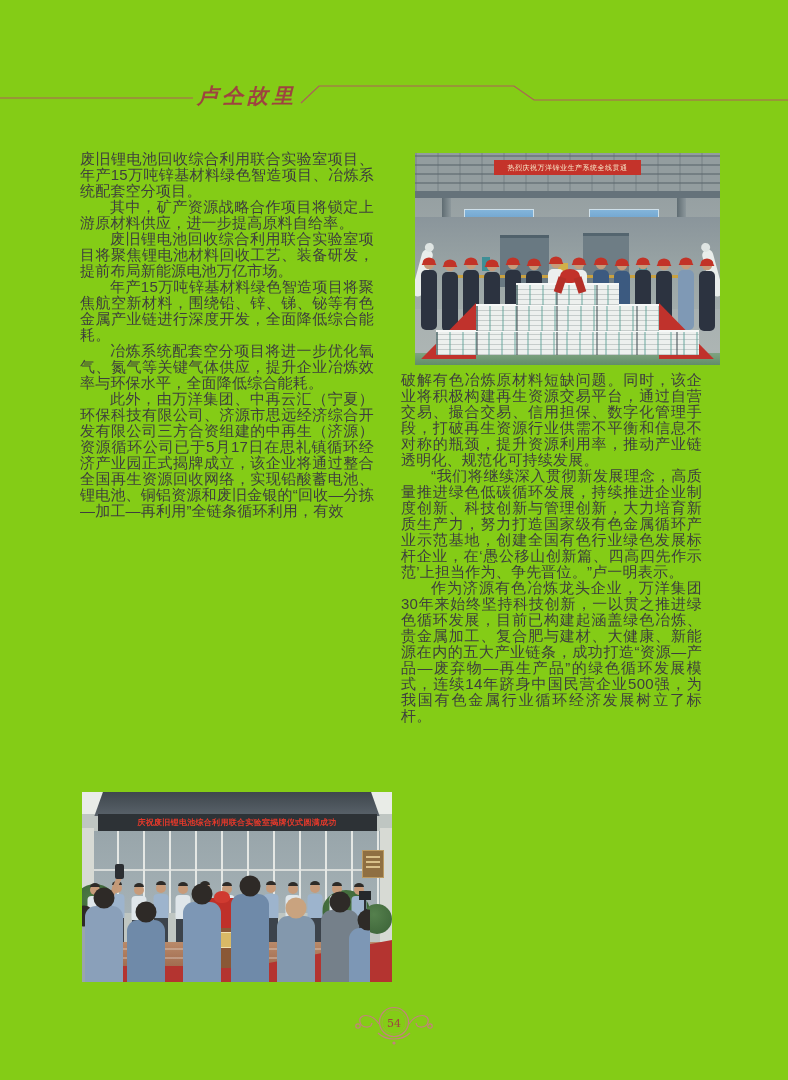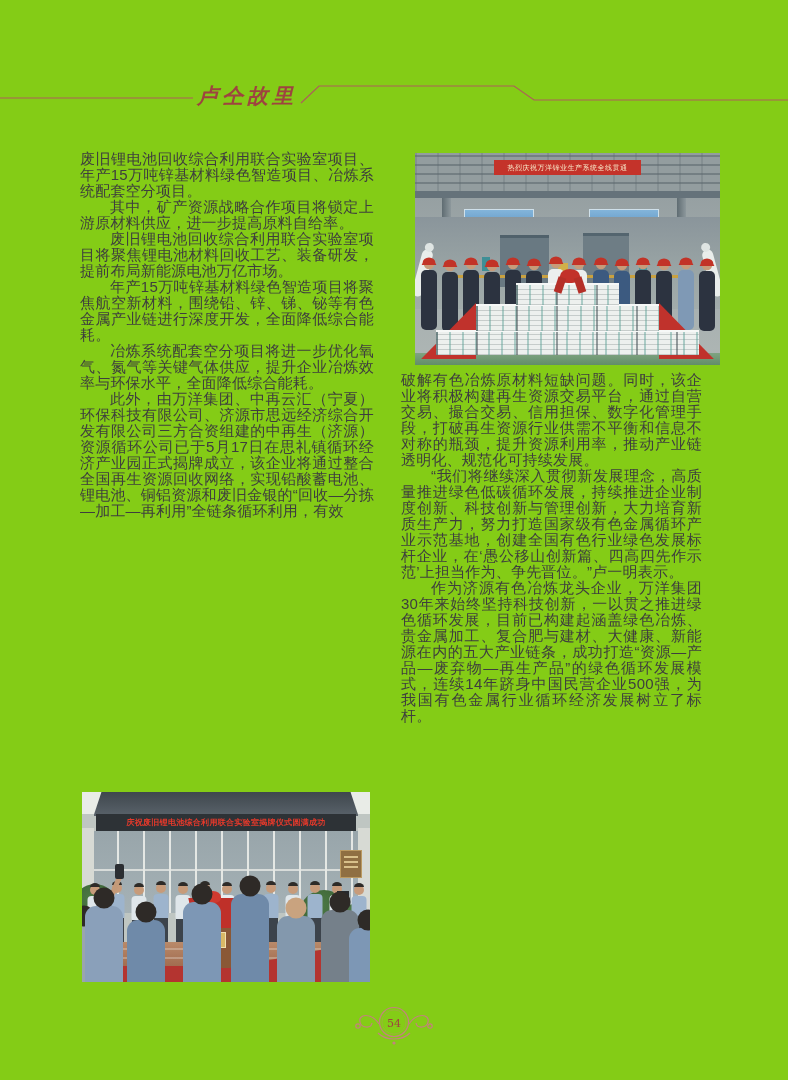--- a/index.html
+++ b/index.html
@@ -67,21 +67,21 @@
     repeating-linear-gradient(0deg,rgba(140,150,150,.4) 0 1px,transparent 1px 5px);}
   .tr-tier1{left:33%;width:34%;bottom:60px;height:22px;}
   .tr-tier2{left:20%;width:60%;bottom:34px;height:27px;}
   .tr-tier3{left:7%;width:86%;bottom:10px;height:25px;}
   .tr-bow{position:absolute;left:calc(47% + 2px);bottom:82px;width:20px;height:14px;background:#c2312a;
     border-radius:50% 50% 40% 40%;}
   .tr-bow::before,.tr-bow::after{content:"";position:absolute;top:8px;width:8px;height:16px;background:#b52f28;}
   .tr-bow::before{left:-4px;transform:rotate(18deg);} .tr-bow::after{right:-4px;transform:rotate(-18deg);}
 
   
-  .photo-bottom{left:82px;top:792px;width:288px;height:190px;background:#bfc6c2;}
+  .photo-bottom{left:82px;top:792px;width:310px;height:190px;background:#bfc6c2;}
   .bl-sky{position:absolute;top:0;height:22px;width:14%;background:#e9ece7;}
   .bl-sky-l{left:0;} .bl-sky-r{right:0;}
   .bl-canopy{position:absolute;top:0;left:4%;right:4%;height:24px;
     background:linear-gradient(#3f474d,#59626a);clip-path:polygon(0 100%,3% 0,97% 0,100% 100%);}
   .bl-led{position:absolute;top:22px;left:5%;right:5%;height:17px;background:#2d3236;
     display:flex;align-items:center;justify-content:center;}
   .bl-led span{color:var(--led-text-red);font-size:8px;font-weight:bold;white-space:nowrap;letter-spacing:.3px;}
   .bl-glass{position:absolute;top:39px;left:3%;right:3%;height:82px;background-color:#a7b3b7;background-image:
     repeating-linear-gradient(90deg,rgba(236,238,234,.9) 0 2px,transparent 2px 26px),
     linear-gradient(rgba(125,140,147,.35),rgba(160,172,176,.2));}

